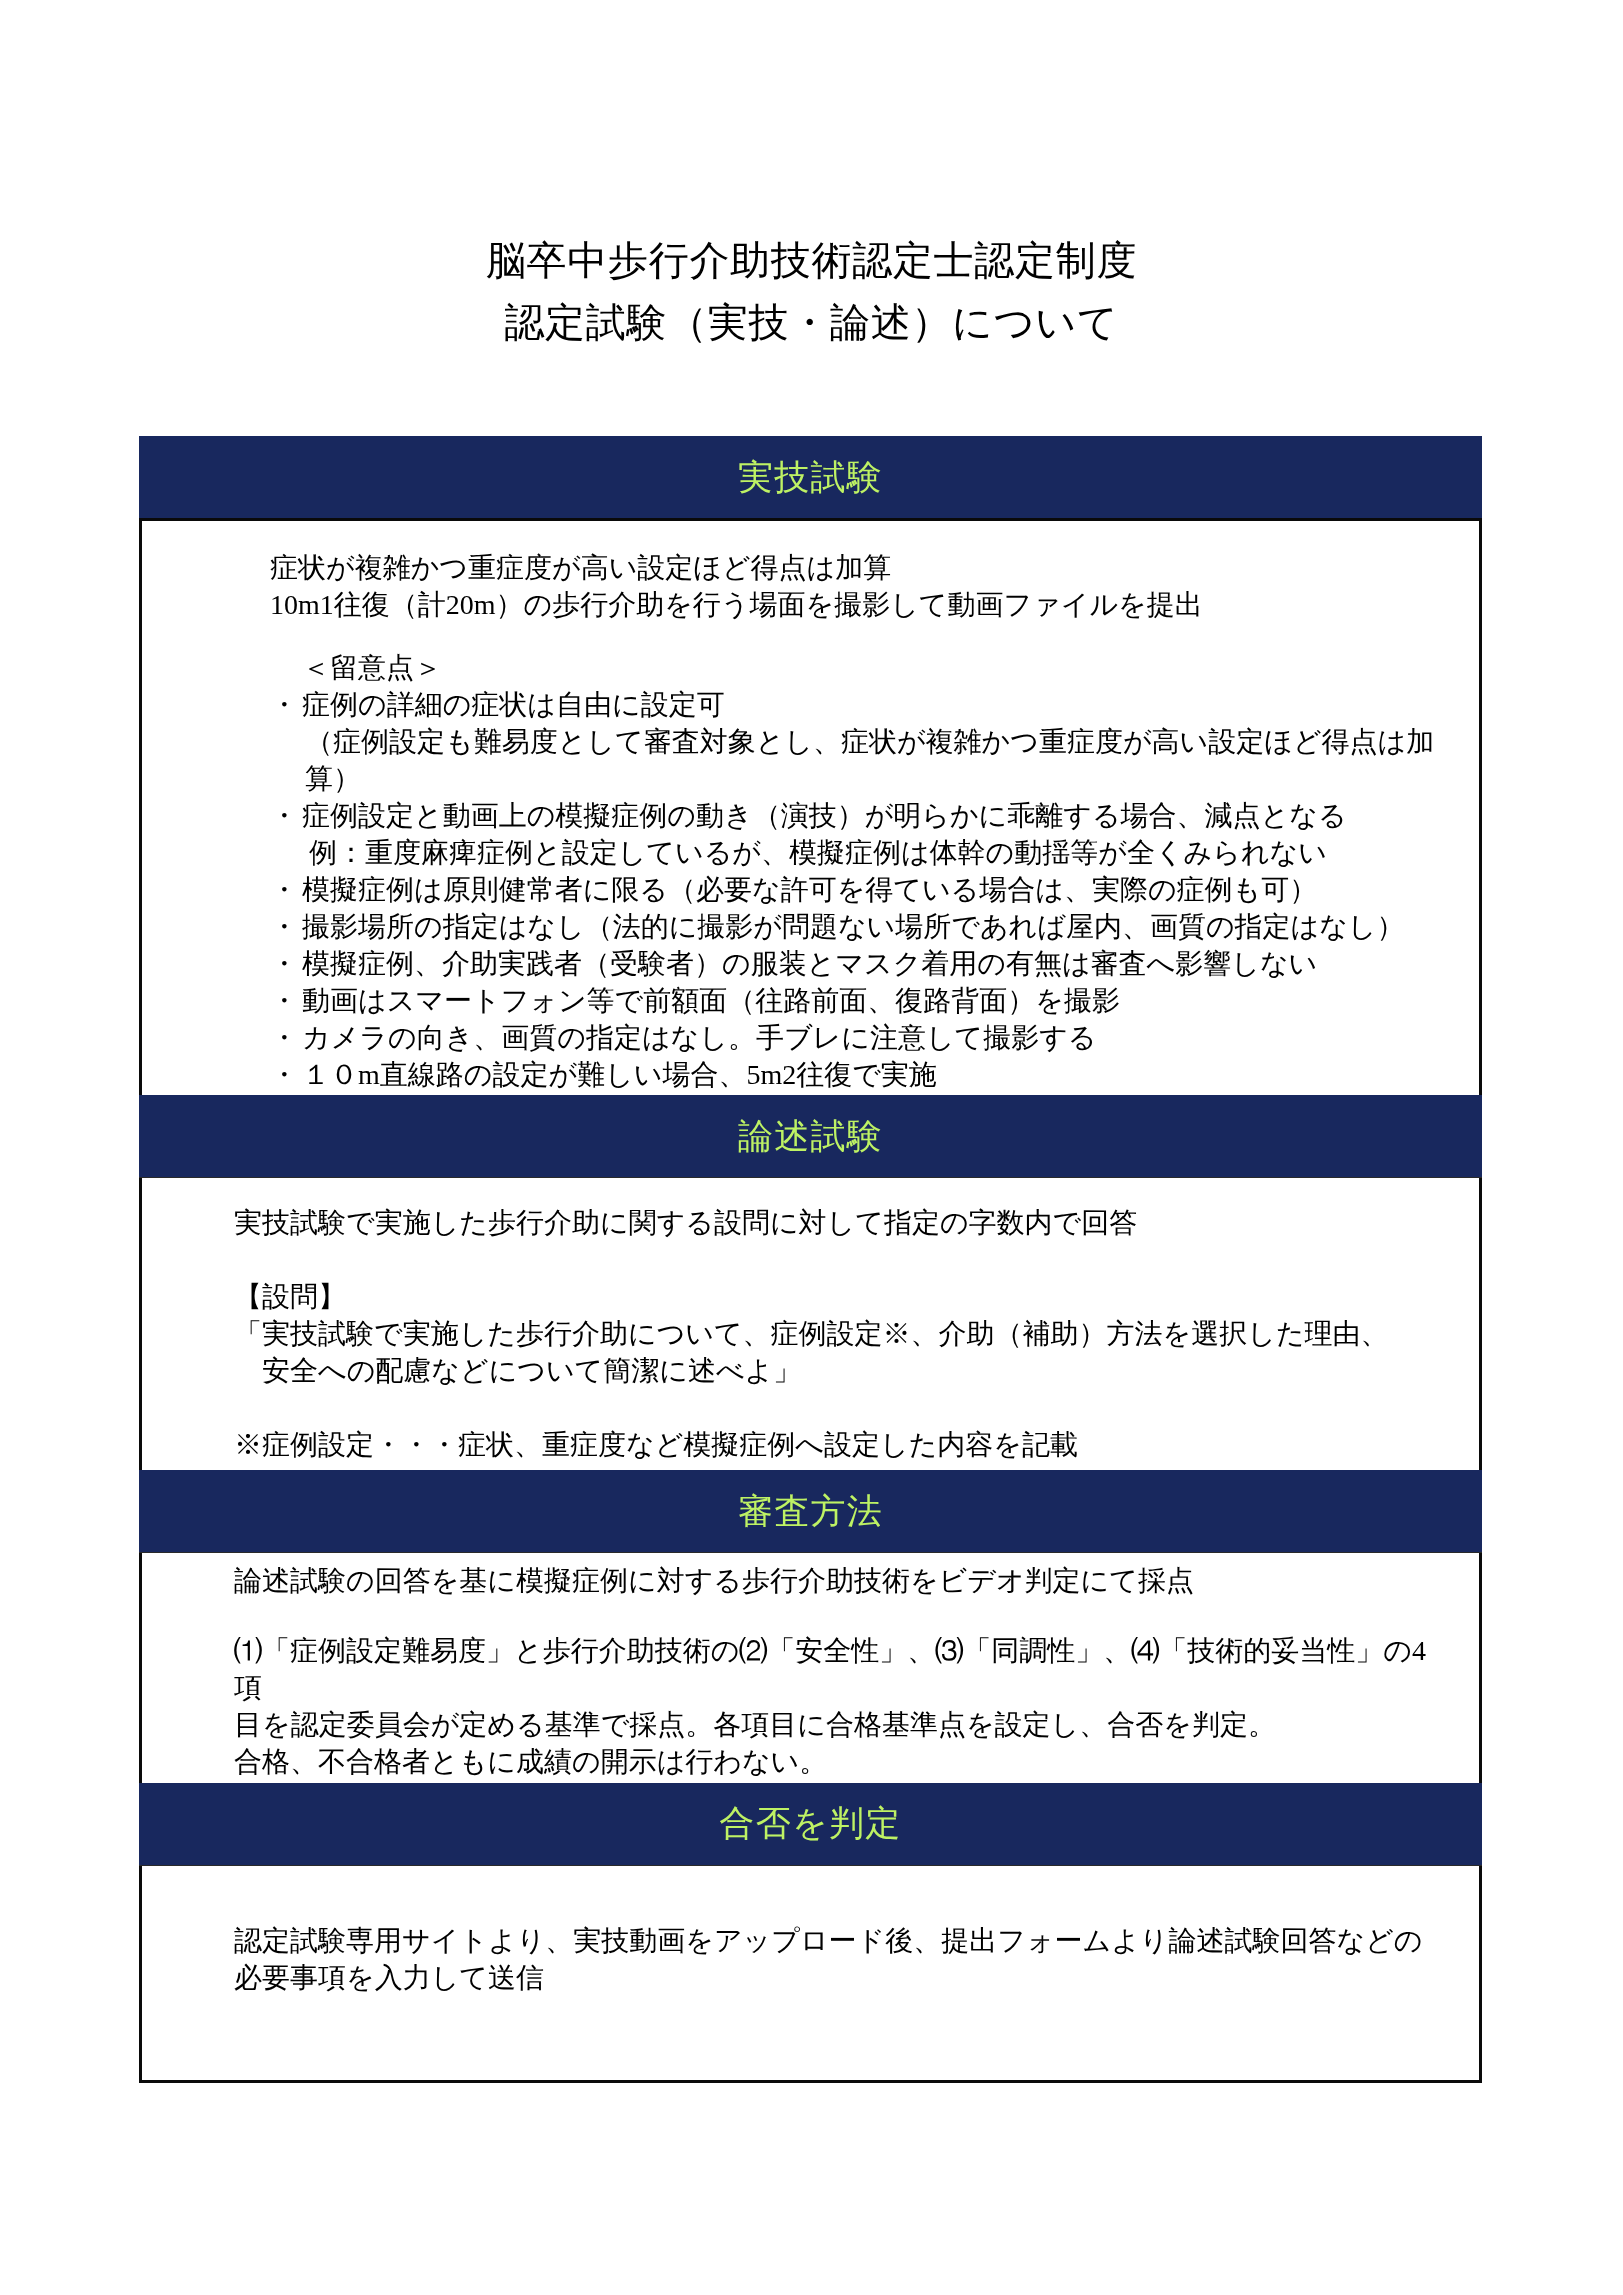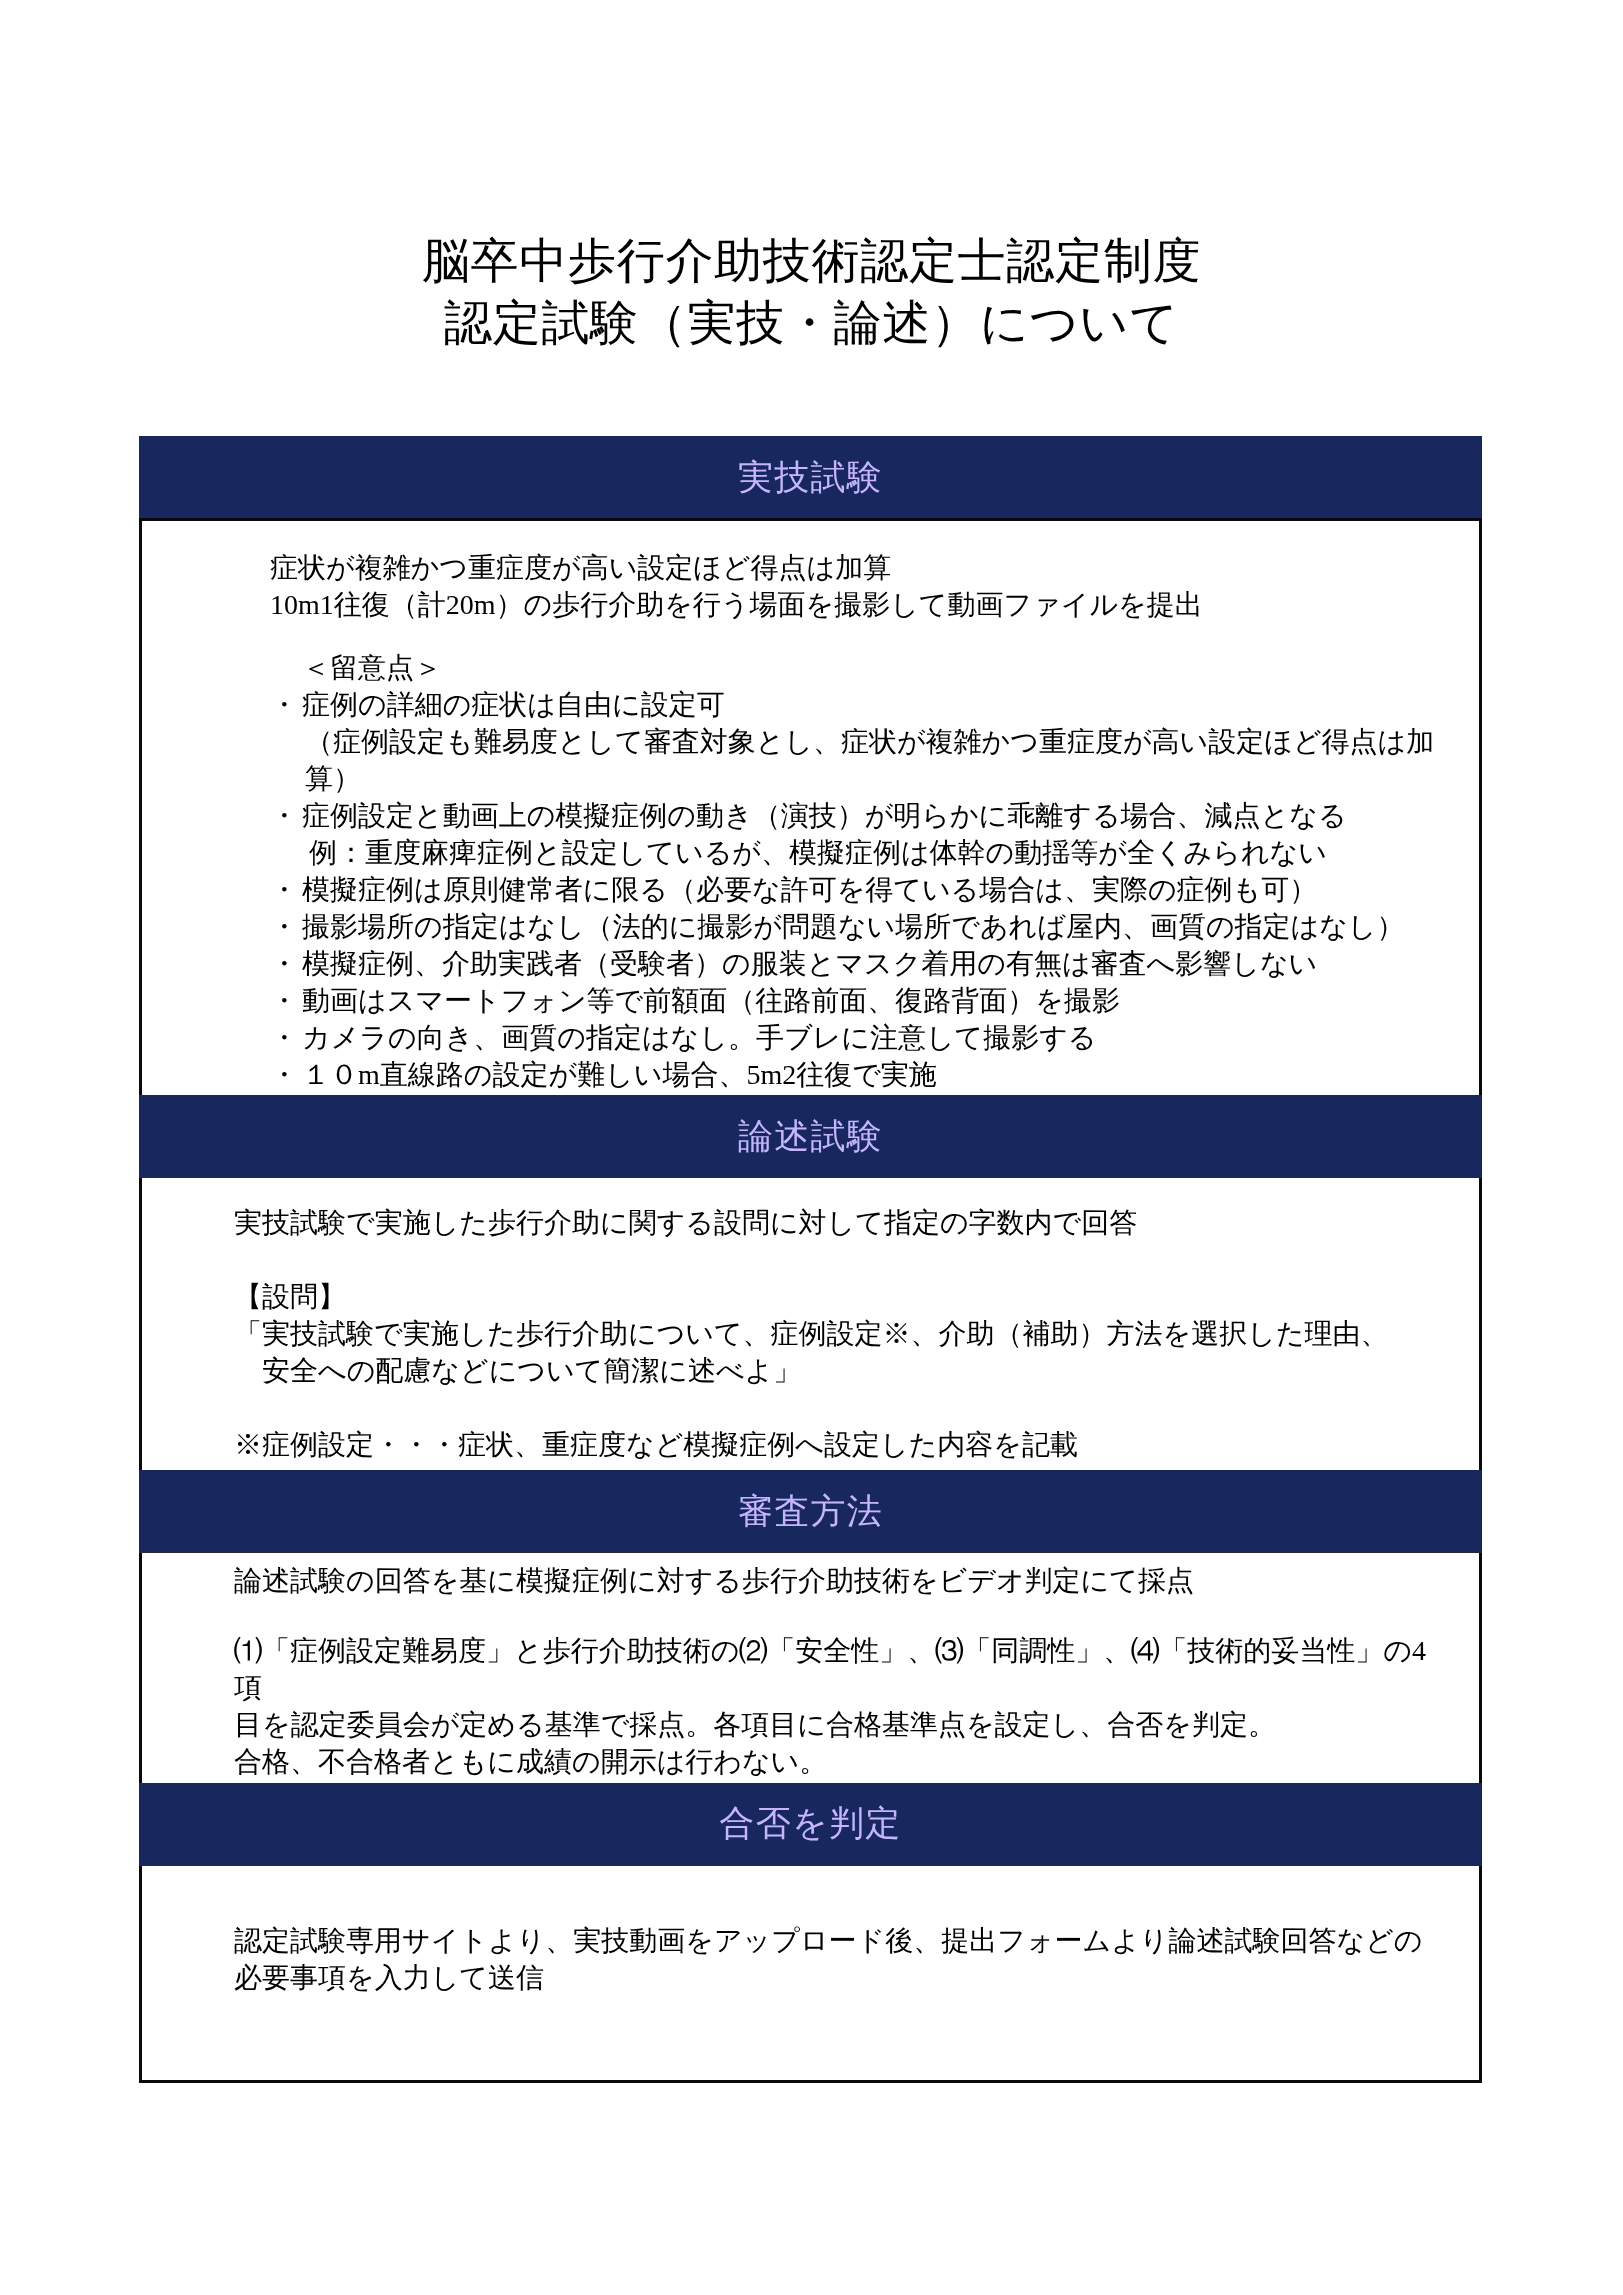--- a/index.html
+++ b/index.html
@@ -11,35 +11,35 @@
     width: 1623px;
     height: 2295px;
     position: relative;
     font-family: "Liberation Serif", "DejaVu Serif", serif;
     color: #000000;
     -webkit-font-smoothing: antialiased;
   }
   .title-block {
     padding-top: 230px;
     text-align: center;
-    font-size: 48px;
+    font-size: 40px;
     line-height: 62px;
     color: #000000;
     letter-spacing: 0.7px;
   }
   .doc-box {
     margin-top: 82px;
     margin-left: 139px;
     width: 1343px;
     box-sizing: border-box;
   }
   .band {
     height: 82px;
     background: #18285e;
-    color: #c4b5fd;
+    color: #bef264;
     display: flex;
     align-items: center;
     justify-content: center;
     font-size: 35px;
     letter-spacing: 1.3px;
   }
   .band.first {
     border-bottom: 3.9px solid #0a0a0a;
   }
   .band.thin-rule {

